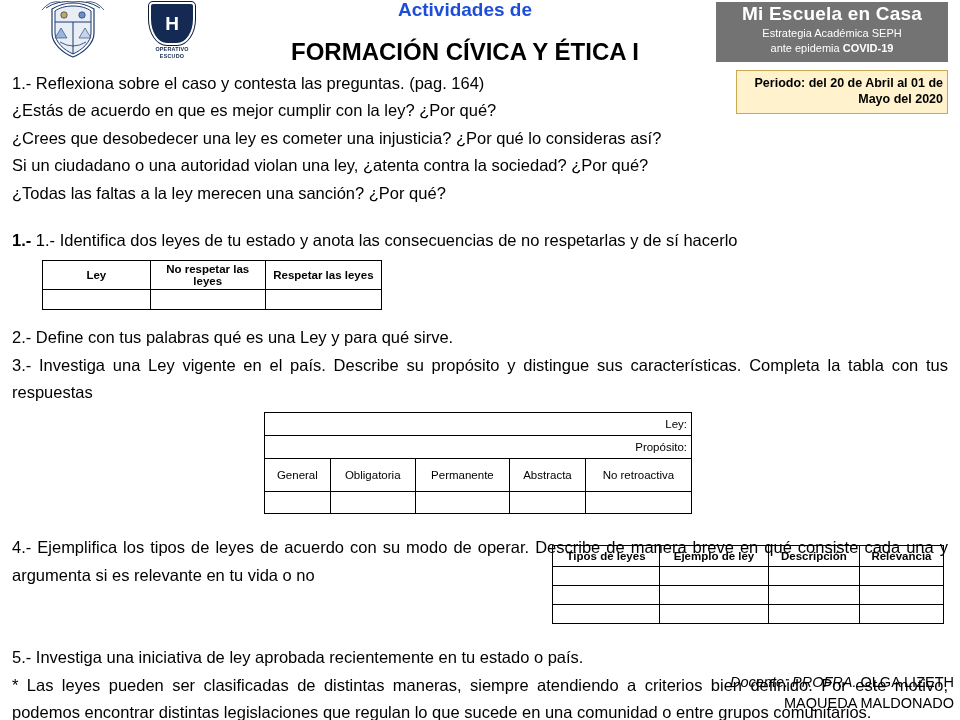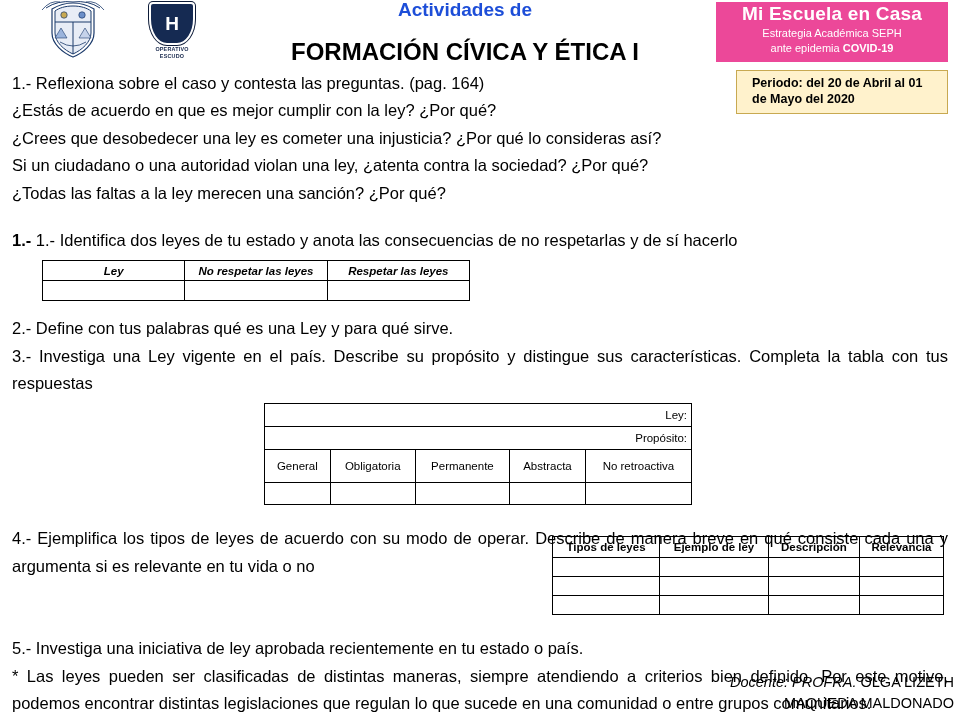--- a/index.html
+++ b/index.html
@@ -91,21 +91,21 @@
     line-height: 1.25;
     margin-top: 16px;
   }
 
   .brand {
     position: absolute;
     right: 12px;
     top: 2px;
     width: 232px;
     height: 60px;
-    background: #ec4899;
+    background: #737373;
     color: #ffffff;
     text-align: center;
     padding-top: 2px;
     box-sizing: border-box;
   }
   .brand-line1 {
     font-size: 19px;
     font-weight: bold;
     letter-spacing: .2px;
     line-height: 1.1;
@@ -123,22 +123,22 @@
 
   .periodo {
     position: absolute;
     right: 12px;
     top: 70px;
     width: 212px;
     background: #fff2cc;
     border: 1px solid #c8a951;
     font-size: 12.5px;
     font-weight: bold;
-    text-align: left;
-    padding: 4px 15px 5px;
+    text-align: right;
+    padding: 4px 4px 5px;
     box-sizing: border-box;
     line-height: 1.3;
   }
 
   
   .content {
     position: absolute;
     left: 12px;
     top: 70px;
     width: 936px;
@@ -165,21 +165,21 @@
   table.grid td, table.grid th {
     border: 1px solid #000000;
     padding: 2px 4px;
   }
   table.grid th {
     font-weight: bold;
     text-align: center;
   }
 
   .t1-wrap { margin: 6px 0 0 30px; }
-  #table-leyes { width: 428px; font-style: italic; }
+  #table-leyes { width: 340px; }
   #table-leyes th { height: 15px; }
   #table-leyes td { height: 15px; }
   #table-leyes col.c1 { width: 140px; }
   #table-leyes col.c2 { width: 140px; }
   #table-leyes col.c3 { width: 140px; }
 
   .t2-wrap { margin: 6px 0 0 252px; }
   #table-ley-vigente { width: 428px; font-size: 11.5px; }
   #table-ley-vigente td { height: 18px; vertical-align: middle; }
   #table-ley-vigente td.label { text-align: right; padding-left: 6px; }

